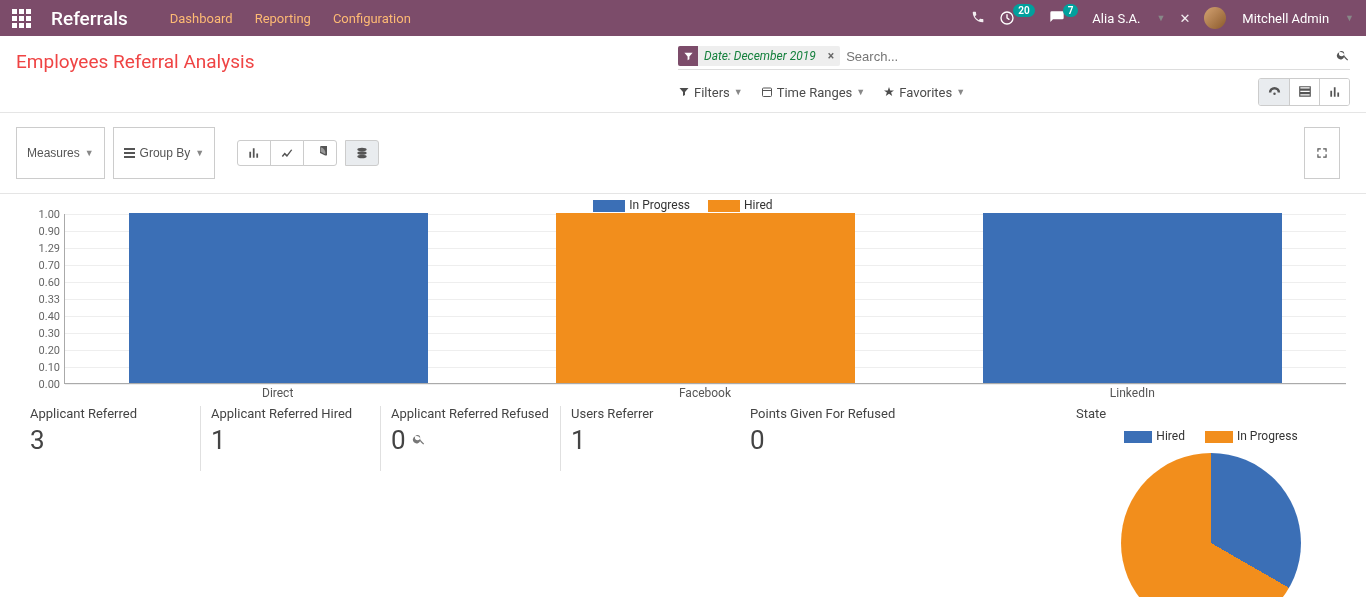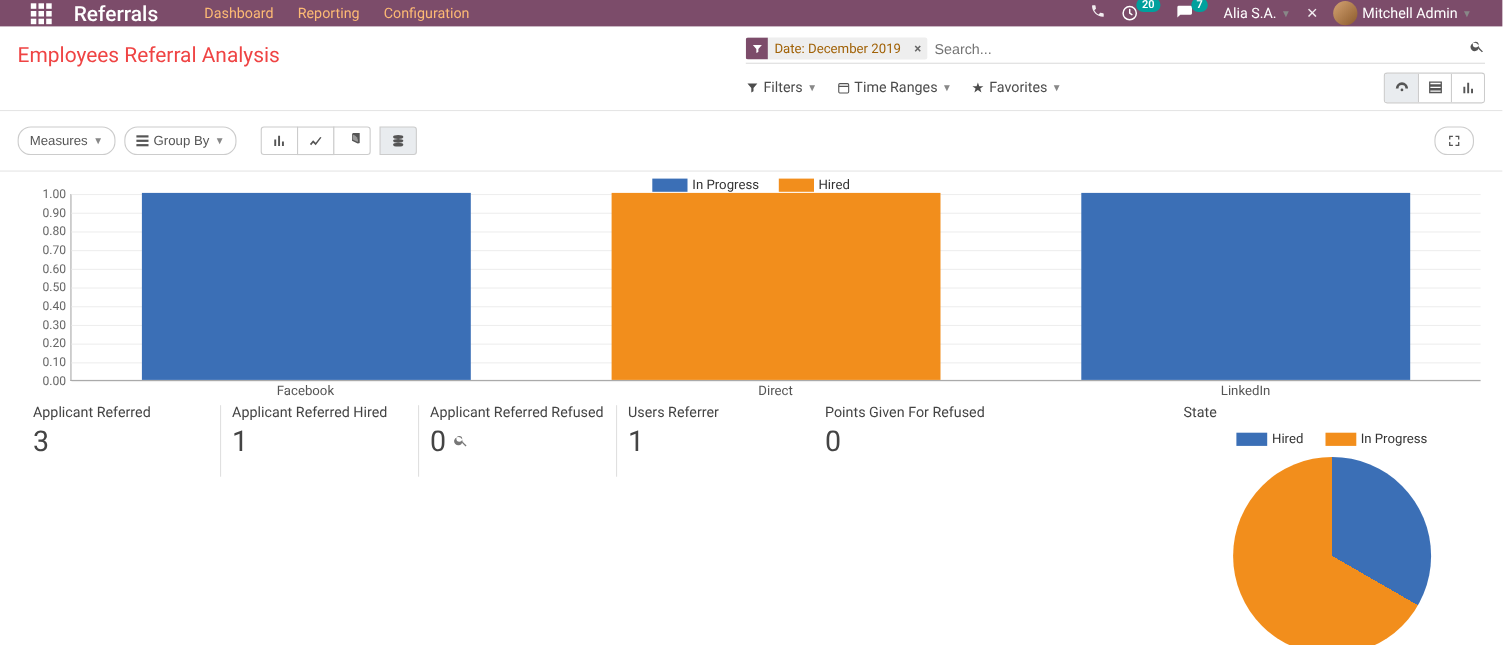--- a/index.html
+++ b/index.html
@@ -1,53 +1,53 @@
 <!DOCTYPE html>
 <html><head>
 <meta charset="utf-8">
 <style>
 * { box-sizing: border-box; margin: 0; padding: 0; }
 body { font-family: -apple-system, BlinkMacSystemFont, "Segoe UI", Roboto, sans-serif; font-size: 13px; color: #4c4c4c; background: #fff; overflow: hidden; width: 1366px; height: 597px; }
 
-.topbar { background: #7c4c6a; height: 24px; display: flex; align-items: center; color: #fff; padding: 0 28px; }
+.topbar { background: #7c4c6a; height: 36px; display: flex; align-items: center; color: #fff; padding: 0 12px; }
 .apps-icon { display: grid; grid-template-columns: repeat(3,5px); grid-template-rows: repeat(3,5px); gap: 2px; margin-right: 20px; cursor: pointer; }
 .apps-icon span { background: #fff; width: 5px; height: 5px; }
 .brand { font-size: 19px; font-weight: 500; margin-right: 42px; }
 .nav-links { display: flex; gap: 22px; font-size: 13px; }
 .nav-link { color: #fdba74; cursor: pointer; }
 
 .topbar-right { margin-left: auto; display: flex; align-items: center; gap: 14px; font-size: 13px; }
 .phone-icon, .close-x { cursor: pointer; opacity: 0.9; }
 .badge-wrap { position: relative; display: flex; align-items: flex-start; cursor: pointer; }
 .badge { background: #00a09d; color: #fff; font-size: 10px; font-weight: 600; padding: 1px 5px; border-radius: 8px; margin-left: -2px; position: relative; top: -6px; }
-.user-chip { display: flex; align-items: center; gap: 4px; cursor: pointer; }
+.user-chip { display: flex; align-items: center; gap: 16px; cursor: pointer; }
 .avatar { width: 22px; height: 22px; border-radius: 50%; background: linear-gradient(135deg,#d4a373,#8b5a2b); }
 
 .controlbar { display: flex; align-items: flex-start; padding: 10px 16px 0 16px; }
 .page-title { font-size: 19px; color: #ef4444; font-weight: 400; padding-top: 4px; }
 .search-area { margin-left: auto; width: 672px; }
 .search-row { display: flex; align-items: center; border-bottom: 1px solid #ddd; padding-bottom: 3px; }
 .facet { background: #eeeeee; display: inline-flex; align-items: center; font-size: 12px; border-radius: 2px; overflow: hidden; }
 .facet-icon { background: #7c4c6a; color: #fff; width: 20px; height: 20px; display: flex; align-items: center; justify-content: center; }
-.facet-label { padding: 0 6px 0 6px; color: #a16207; }
+.facet-label { padding: 0 6px 0 6px; color: #15803d; font-style: italic; }
 .facet-remove { padding: 0 6px; cursor: pointer; color: #666; font-weight: bold; }
 .search-input { flex: 1; border: none; outline: none; padding: 2px 6px; font-size: 13px; color: #0c4a6e; background: transparent; }
 .search-glass { cursor: pointer; color: #555; }
 
 .search-tools { display: flex; align-items: center; gap: 18px; margin-top: 8px; font-size: 13px; color: #4c4c4c; }
 .tool { display: inline-flex; align-items: center; gap: 4px; cursor: pointer; }
 .caret-sm { font-size: 9px; color: #888; }
 
 .view-switch { margin-left: auto; display: inline-flex; border: 1px solid #ccc; border-radius: 3px; overflow: hidden; }
 .view-btn { width: 30px; height: 26px; display: flex; align-items: center; justify-content: center; cursor: pointer; background: #fff; color: #555; font-size: 13px; }
 .view-btn.active { background: #e9ecef; }
 .view-btn + .view-btn { border-left: 1px solid #ccc; }
 
 .panel-strip { border-top: 1px solid #e5e5e5; border-bottom: 1px solid #e5e5e5; margin-top: 6px; padding: 14px 16px; display: flex; align-items: center; gap: 8px; position: relative; }
-.btn { border: 1px solid #ccc; background: #fff; padding: 5px 10px; font-size: 12px; color: #555; border-radius: 12px; cursor: pointer; display: inline-flex; align-items: center; gap: 5px; }
+.btn { border: 1px solid #ccc; background: #fff; padding: 18px 10px; font-size: 12px; color: #555; border-radius: 0; cursor: pointer; display: inline-flex; align-items: center; gap: 5px; }
 .btn-group { display: inline-flex; }
 .btn-group .btn { border-radius: 0; margin-left: -1px; padding: 5px 9px; }
 .btn-group .btn:first-child { border-radius: 3px 0 0 3px; margin-left: 0; }
 .btn-group .btn:last-child { border-radius: 0 3px 3px 0; }
 .btn.active { background: #e9ecef; }
 .expand-btn { position: absolute; right: 26px; top: 14px; }
 
 .content { padding: 0 20px; height: 430px; overflow-y: auto; overflow-x: hidden; }
 .content::-webkit-scrollbar { width: 14px; }
 .content::-webkit-scrollbar-thumb { background: #c1c1c1; border-radius: 0; }
@@ -260,46 +260,46 @@
     <span><span class="swatch sw-orange"></span><span>Hired</span></span>
   </div>
 
   <div class="bar-chart" id="bar-chart">
     <div class="y-ticks" id="y-ticks">
         <div class="y-tick" style="top: 170px;">0.00</div>
         <div class="y-tick" style="top: 153px;">0.10</div>
         <div class="y-tick" style="top: 136px;">0.20</div>
         <div class="y-tick" style="top: 119px;">0.30</div>
         <div class="y-tick" style="top: 102px;">0.40</div>
-        <div class="y-tick" style="top: 85px;">0.50</div>
+        <div class="y-tick" style="top: 85px;">0.33</div>
         <div class="y-tick" style="top: 68px;">0.60</div>
         <div class="y-tick" style="top: 51px;">0.70</div>
-        <div class="y-tick" style="top: 34px;">0.80</div>
+        <div class="y-tick" style="top: 34px;">1.29</div>
         <div class="y-tick" style="top: 17px;">0.90</div>
         <div class="y-tick" style="top: 0px;">1.00</div>
       </div>
     <div class="plot" id="plot">
         <div class="grid-line" style="top: 170px;"></div>
         <div class="grid-line" style="top: 153px;"></div>
         <div class="grid-line" style="top: 136px;"></div>
         <div class="grid-line" style="top: 119px;"></div>
         <div class="grid-line" style="top: 102px;"></div>
         <div class="grid-line" style="top: 85px;"></div>
         <div class="grid-line" style="top: 68px;"></div>
         <div class="grid-line" style="top: 51px;"></div>
         <div class="grid-line" style="top: 34px;"></div>
         <div class="grid-line" style="top: 17px;"></div>
         <div class="grid-line" style="top: 0px;"></div>
         <div class="bar" style="left: 5%; width: 23.3333%; height: 170px; bottom: 0px; background: rgb(59, 111, 182);"></div>
         <div class="bar" style="left: 38.3333%; width: 23.3333%; height: 170px; bottom: 0px; background: rgb(242, 142, 28);"></div>
         <div class="bar" style="left: 71.6667%; width: 23.3333%; height: 170px; bottom: 0px; background: rgb(59, 111, 182);"></div>
       </div>
     <div class="x-labels" id="x-labels">
+        <div class="x-label" style="width: 33.3333%;">Direct</div>
         <div class="x-label" style="width: 33.3333%;">Facebook</div>
-        <div class="x-label" style="width: 33.3333%;">Direct</div>
         <div class="x-label" style="width: 33.3333%;">LinkedIn</div>
       </div>
   </div>
 
   <div class="lower-row">
     <div class="kpi-grid">
       <div class="kpi-row">
         <div class="kpi nlb">
           <div class="kpi-label">Applicant Referred</div>
           <div class="kpi-value">3</div>

